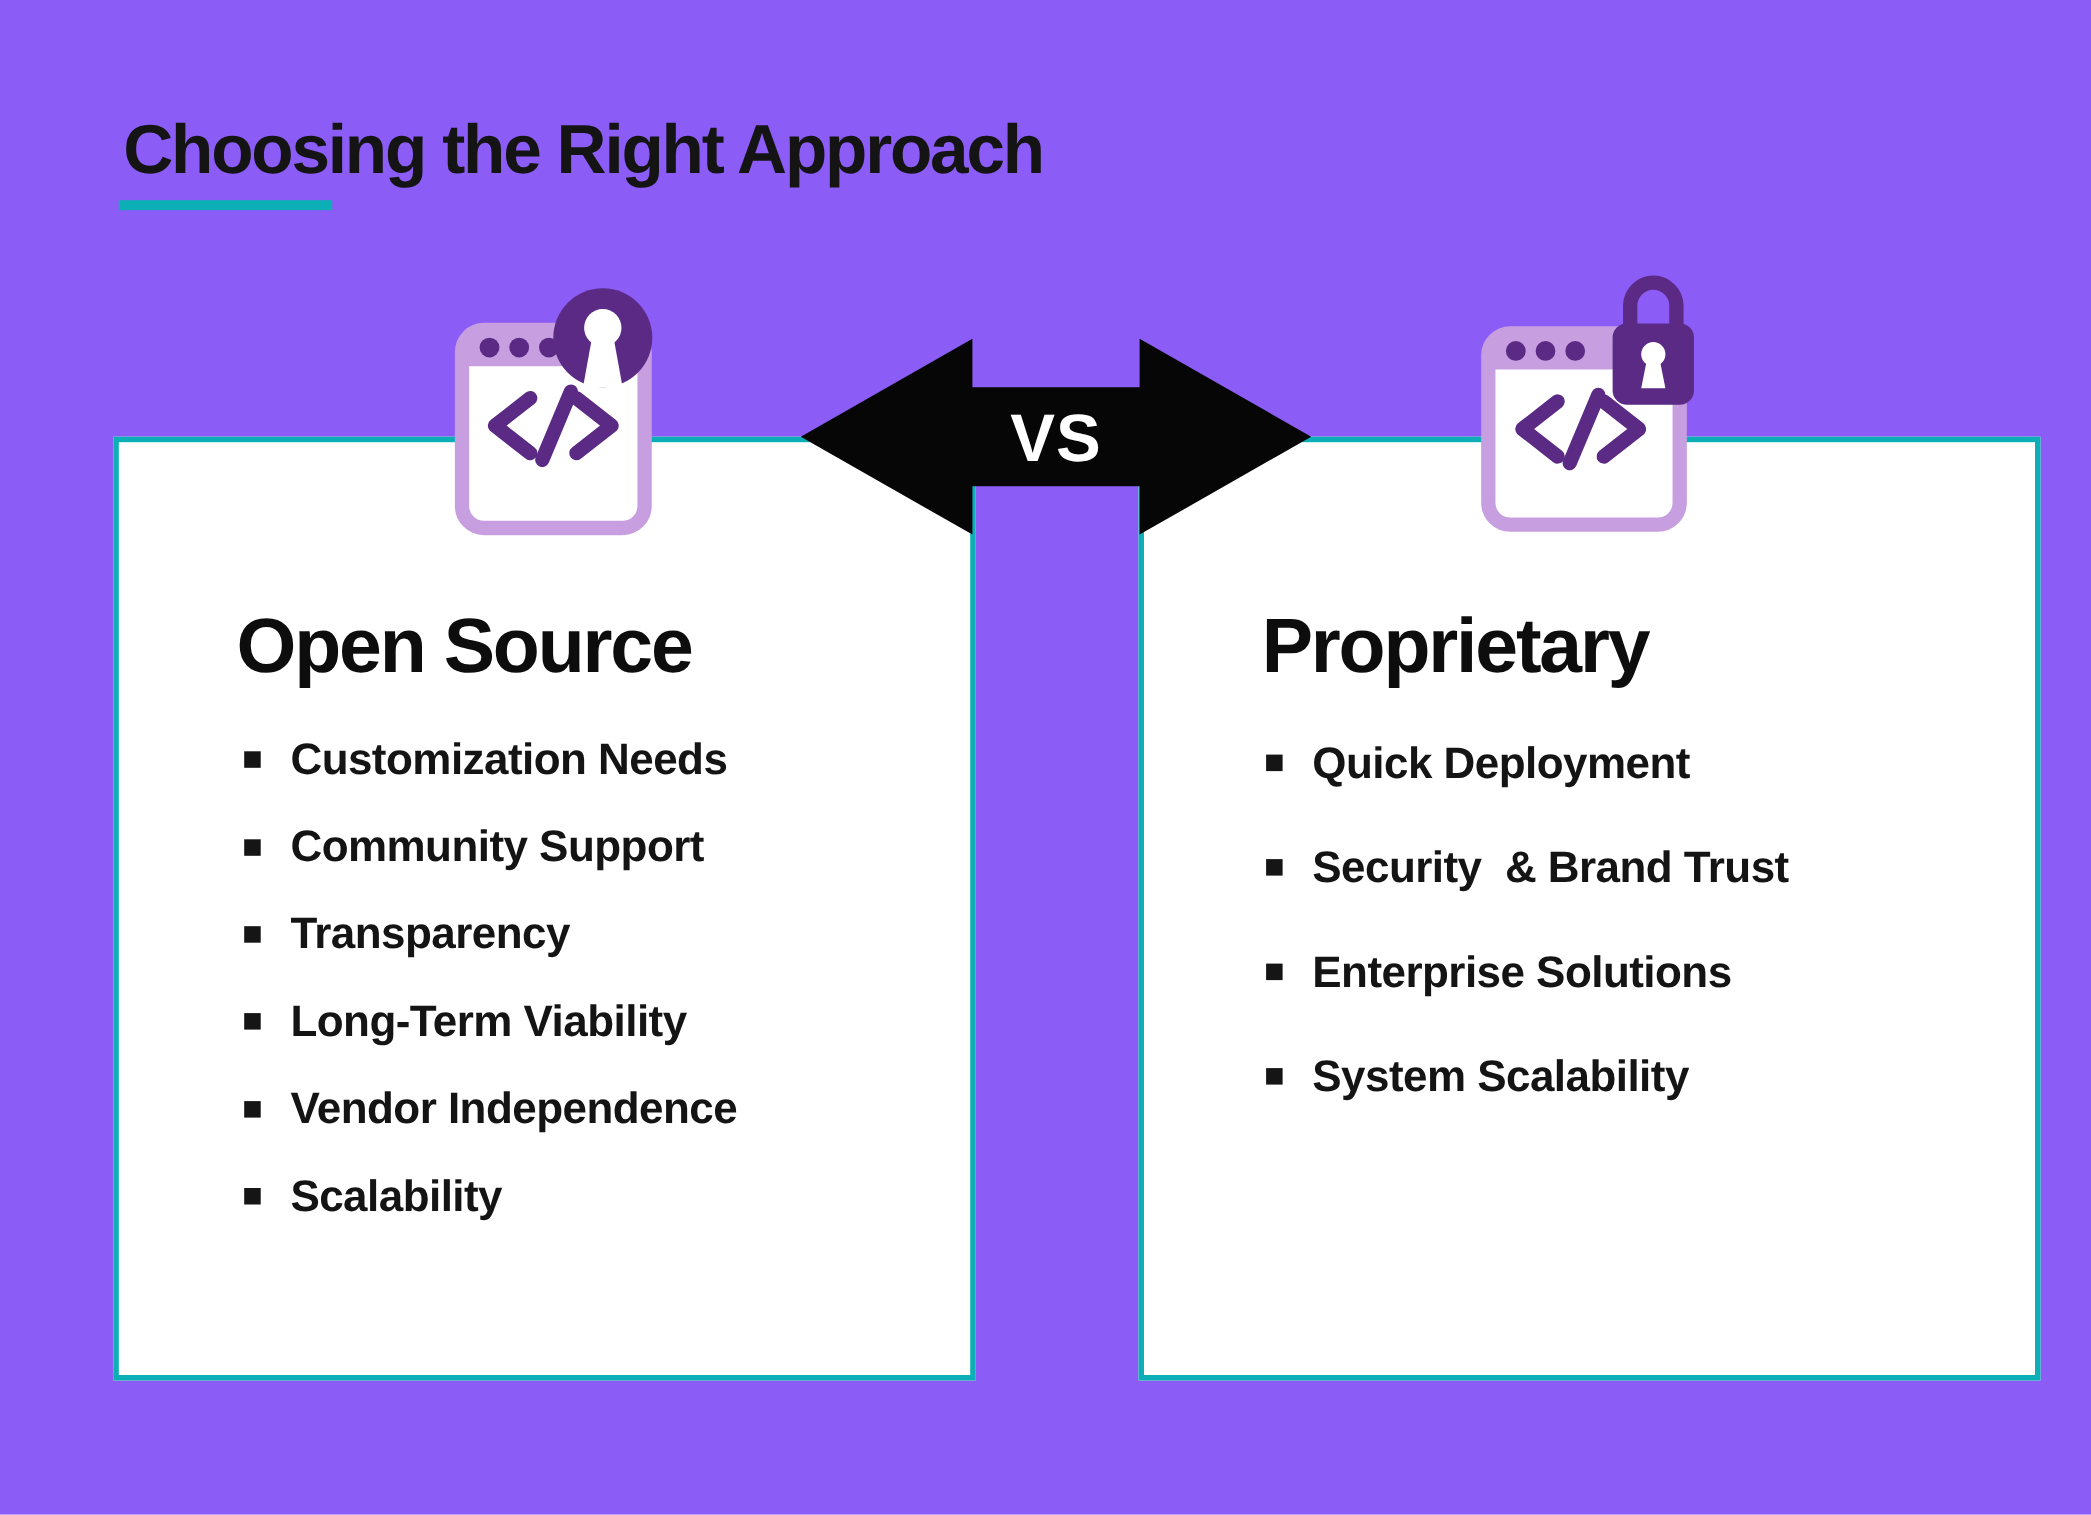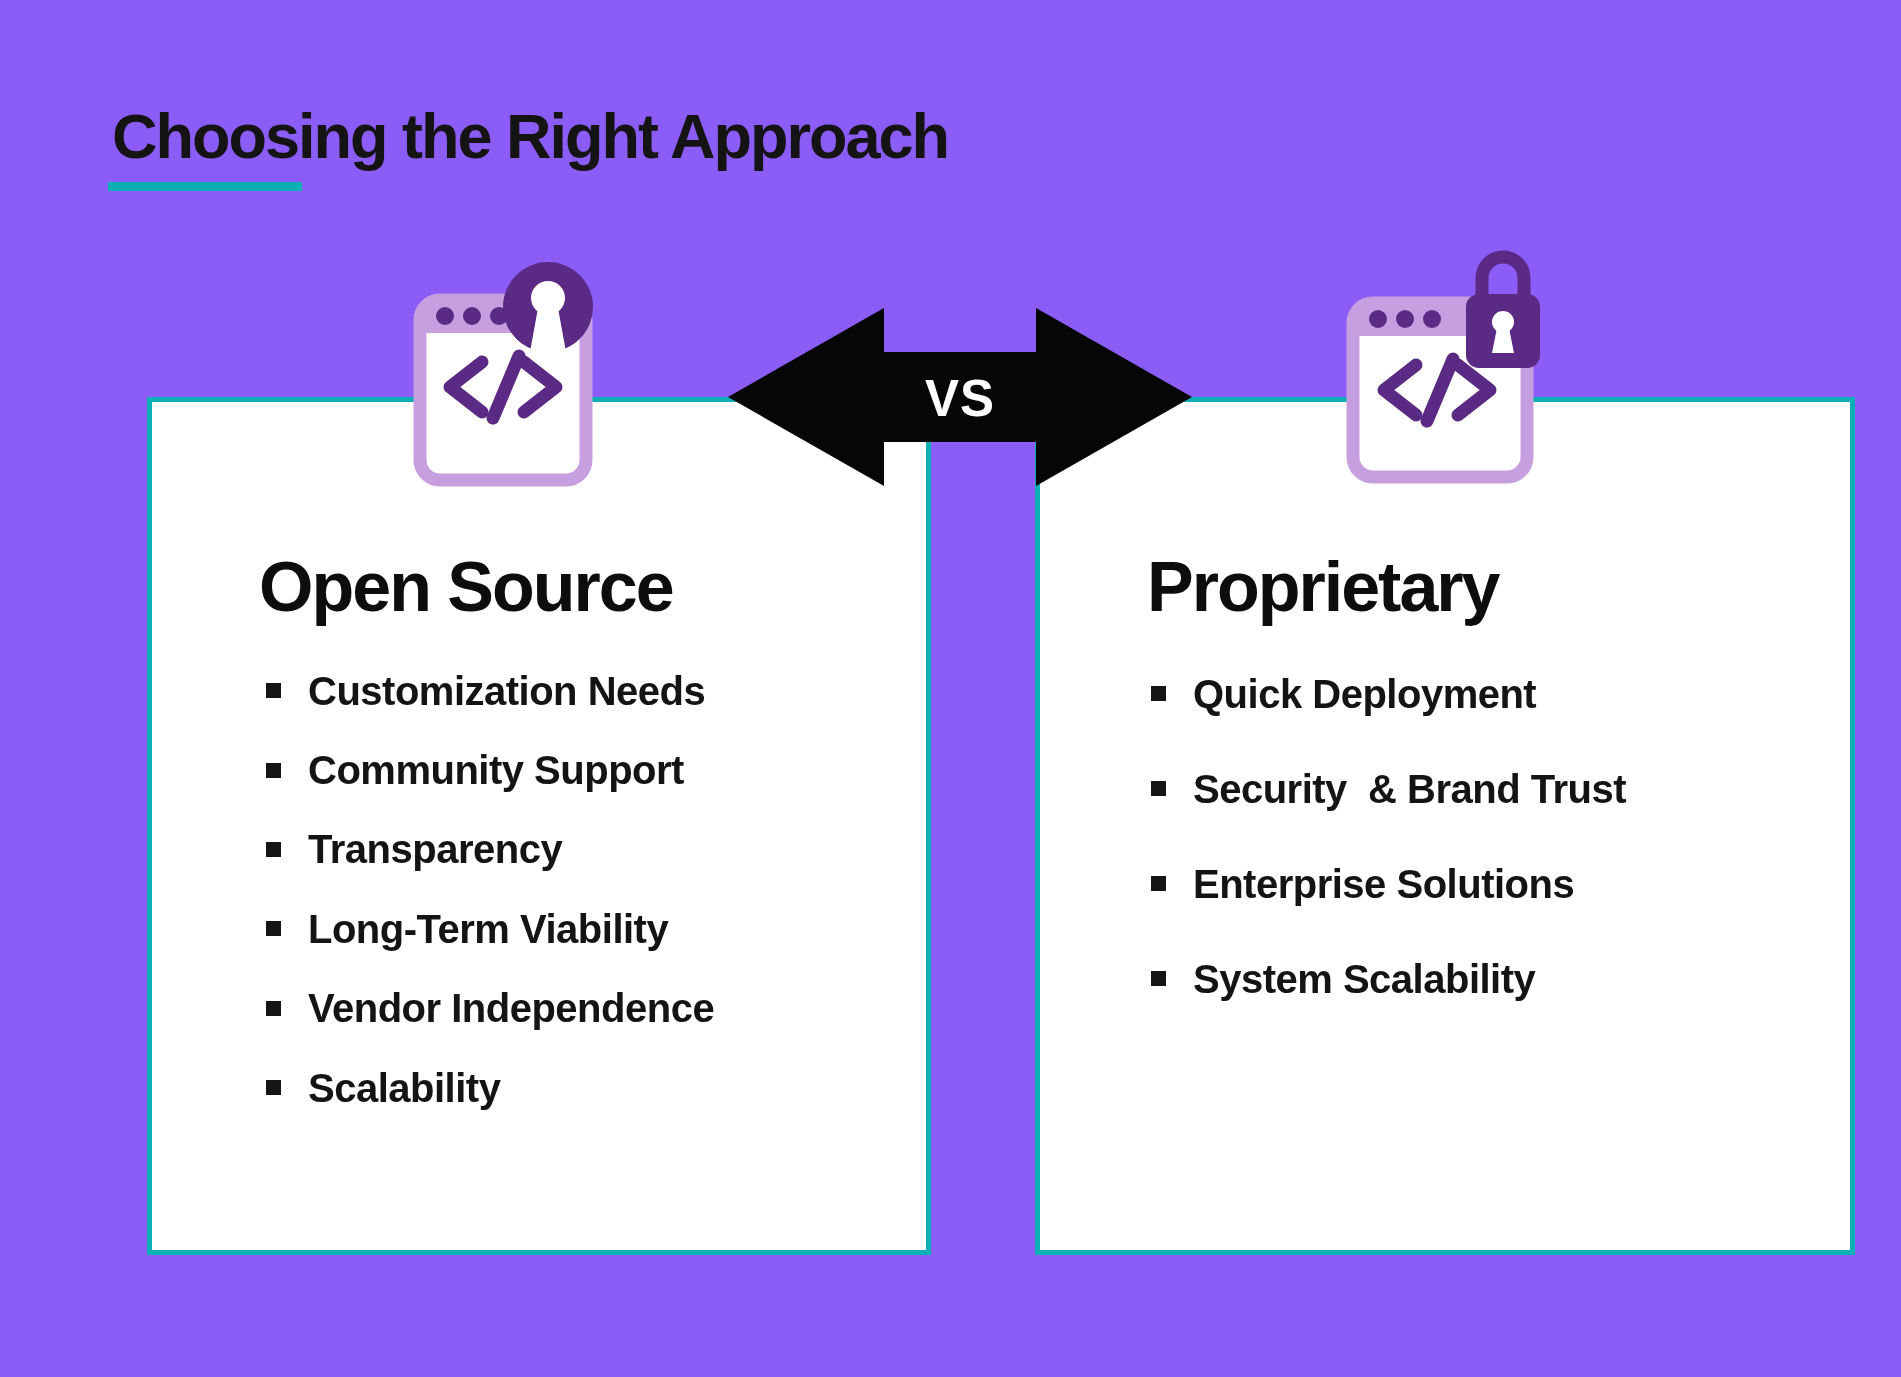--- a/index.html
+++ b/index.html
@@ -20,21 +20,21 @@
     white-space:nowrap;
   }
   .title-underline{
     position:absolute;left:108px;top:182px;width:194px;height:9px;
     background:var(--teal);
   }
   .panel{
     position:absolute;top:397px;height:858px;background:#ffffff;
     border:5px solid var(--teal);box-sizing:border-box;
   }
-  .panel-left{left:103px;width:784px;margin-left:44px;}
+  .panel-left{left:103px;width:784px;}
   .panel-right{left:1035px;width:820px;}
   .panel-heading{
     position:absolute;left:107px;top:150px;
     font-size:70px;font-weight:800;letter-spacing:-2px;color:#0d0d0d;
     white-space:nowrap;line-height:1;
   }
   .item-list{
     position:absolute;margin:0;padding:0;list-style:none;
   }
   .panel-left .item-list{left:114px;top:249px;}
@@ -48,21 +48,21 @@
   .item-text{
     font-size:40px;font-weight:700;color:var(--text-black);
     white-space:pre;letter-spacing:-0.5px;line-height:1;
   }
   .icon-svg{position:absolute;}
   .icon-left{left:398px;top:210px;}
   .icon-right{left:1330px;top:210px;}
   .arrow-svg{position:absolute;left:726px;top:306px;}
   .vs-label{
     position:absolute;left:960px;top:400px;transform:translate(-50%,-52%);
-    color:#ffffff;font-size:51px;font-weight:900;letter-spacing:1px;line-height:1;
+    color:#ffffff;font-size:61px;font-weight:900;letter-spacing:1px;line-height:1;
   }
   .ic-window{fill:#ffffff;stroke:var(--purple-light);stroke-width:13;}
   .ic-bar{fill:var(--purple-light);}
   .ic-dot{fill:var(--purple-dark);}
   .ic-code{fill:none;stroke:var(--purple-dark);stroke-width:13;stroke-linecap:round;stroke-linejoin:round;}
   .ic-solid{fill:var(--purple-dark);}
   .ic-hole{fill:#ffffff;}
   .ic-shackle{fill:none;stroke:var(--purple-dark);stroke-width:13;stroke-linecap:butt;}
   .arrow-poly{fill:var(--arrow-black);}
 </style>

